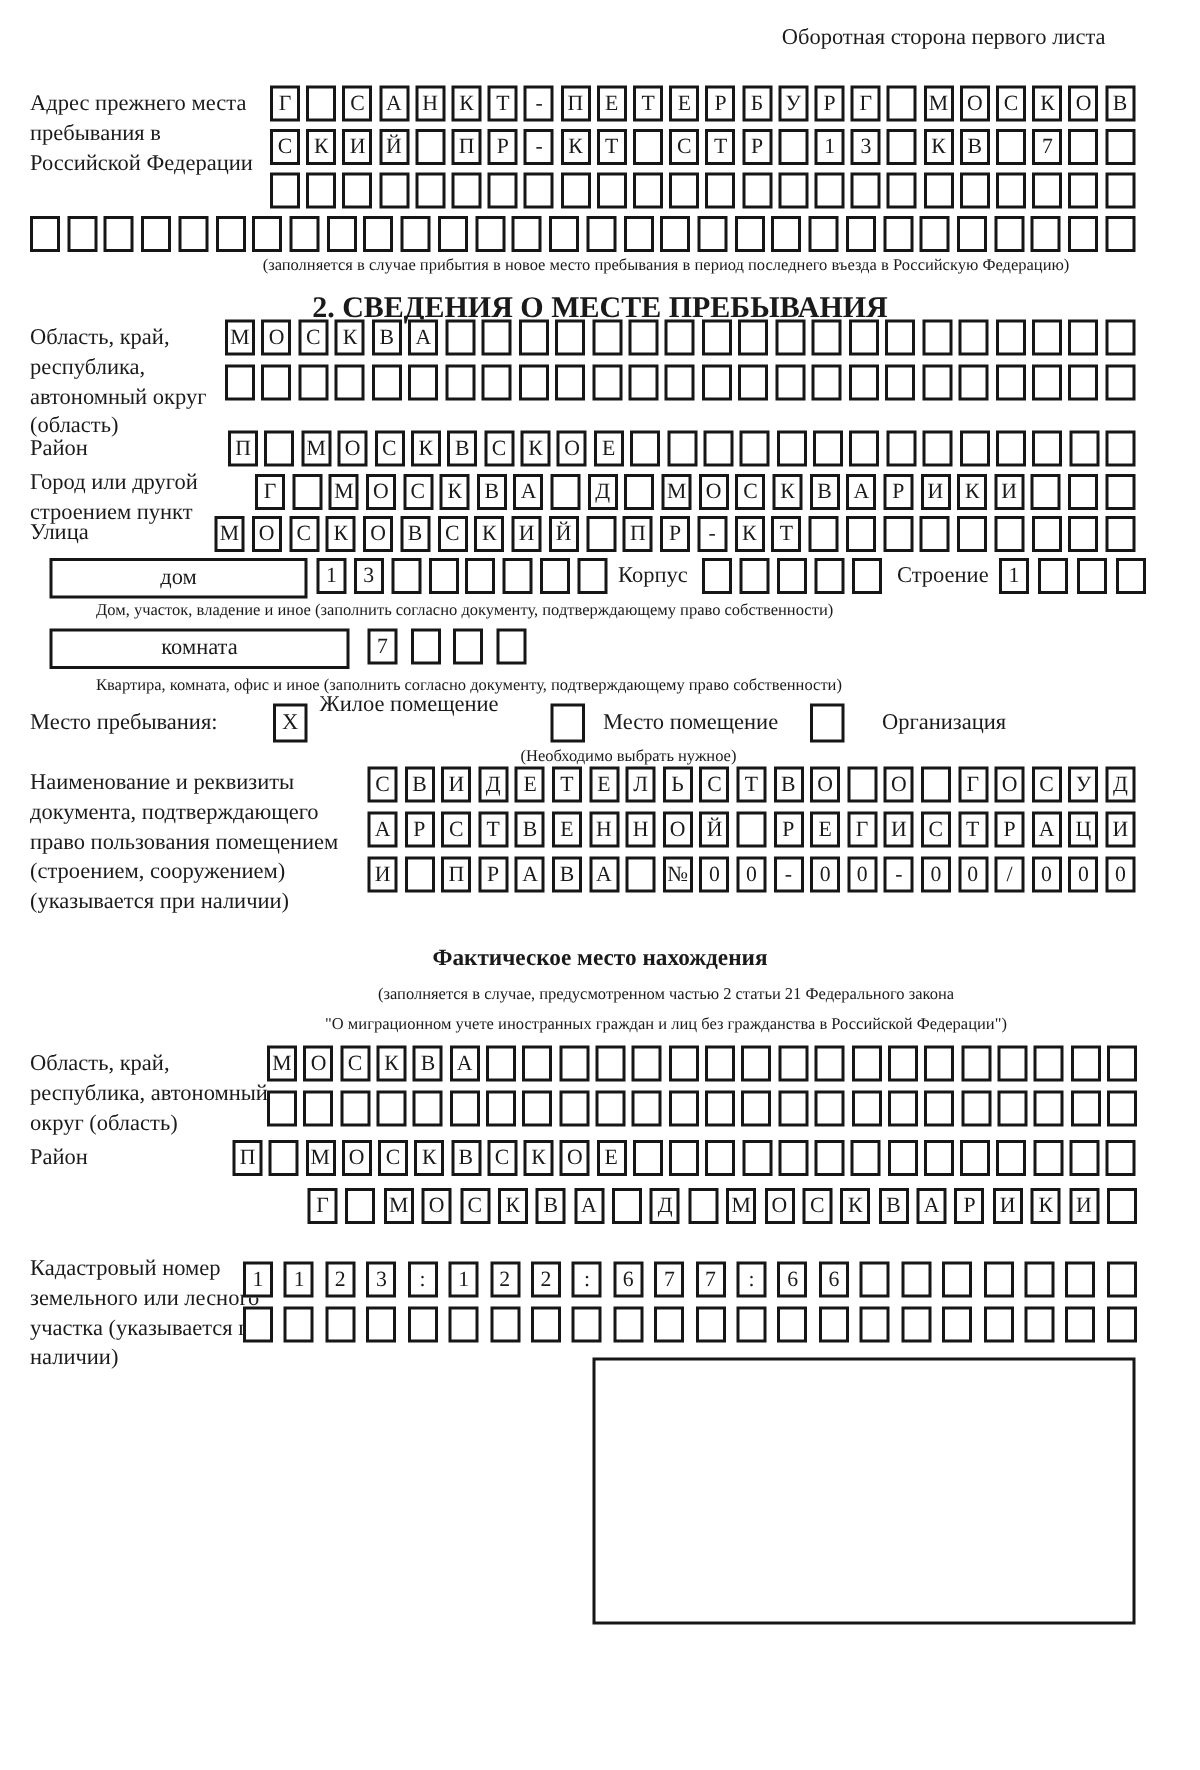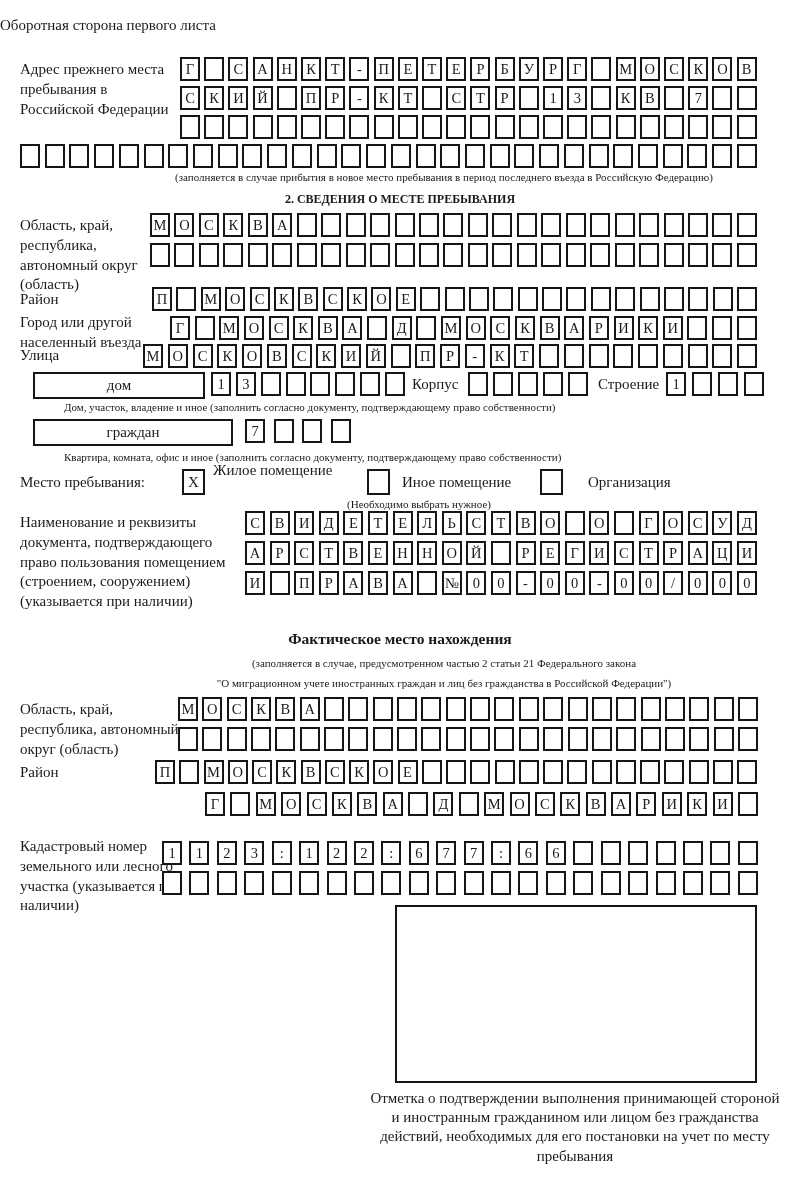--- a/index.html
+++ b/index.html
@@ -26,21 +26,21 @@
     display:flex;align-items:center;justify-content:center;font-size:15px;
   }
   .stampbox{position:absolute;border:2px solid #161616;box-sizing:border-box;background:#fff;}
   .note{font-size:11px;padding-left:44px;}
 </style>
 </head>
 <body>
 
 <div class="page">
 
-  <div class="text" style="left:0;top:16px;width:737px;text-align:left">Оборотная сторона первого листа</div>
+  <div class="text" style="left:0;top:16px;width:737px;text-align:right">Оборотная сторона первого листа</div>
 
   <div class="text" style="left:20px;top:60px;width:155px">Адрес прежнего места пребывания в Российской Федерации</div>
   <div class="cellrow" style="left:180px;top:57px;width:577px">
       <span class="cell">Г</span>
       <span class="cell"></span>
       <span class="cell">С</span>
       <span class="cell">А</span>
       <span class="cell">Н</span>
       <span class="cell">К</span>
       <span class="cell">Т</span>
@@ -141,21 +141,21 @@
       <span class="cell"></span>
       <span class="cell"></span>
       <span class="cell"></span>
       <span class="cell"></span>
       <span class="cell"></span>
       <span class="cell"></span>
       <span class="cell"></span>
     </div>
   <div class="text note center" style="left:0;top:170px;width:800px">(заполняется в случае прибытия в новое место пребывания в период последнего въезда в Российскую Федерацию)</div>
 
-  <div class="text b center" style="left:0;top:192px;width:800px;font-size:12px">2. СВЕДЕНИЯ О МЕСТЕ ПРЕБЫВАНИЯ</div>
+  <div class="text b center" style="left:0;top:192px;width:800px;font-size:20px">2. СВЕДЕНИЯ О МЕСТЕ ПРЕБЫВАНИЯ</div>
 
   <div class="text" style="left:20px;top:216px;width:125px">Область, край, республика, автономный округ (область)</div>
   <div class="cellrow" style="left:150px;top:213px;width:607px">
       <span class="cell">М</span>
       <span class="cell">О</span>
       <span class="cell">С</span>
       <span class="cell">К</span>
       <span class="cell">В</span>
       <span class="cell">А</span>
       <span class="cell"></span>
@@ -228,21 +228,21 @@
       <span class="cell"></span>
       <span class="cell"></span>
       <span class="cell"></span>
       <span class="cell"></span>
       <span class="cell"></span>
       <span class="cell"></span>
       <span class="cell"></span>
       <span class="cell"></span>
     </div>
 
-  <div class="text" style="left:20px;top:313px;width:150px">Город или другой населенный въезда</div>
+  <div class="text" style="left:20px;top:313px;width:150px">Город или другой строением пункт</div>
   <div class="cellrow" style="left:170px;top:316px;width:587px">
       <span class="cell">Г</span>
       <span class="cell"></span>
       <span class="cell">М</span>
       <span class="cell">О</span>
       <span class="cell">С</span>
       <span class="cell">К</span>
       <span class="cell">В</span>
       <span class="cell">А</span>
       <span class="cell"></span>
@@ -313,34 +313,34 @@
     </div>
   <div class="text" style="left:598px;top:375px">Строение</div>
   <div class="cellrow" style="left:666px;top:372px;width:98px">
       <span class="cell">1</span>
       <span class="cell"></span>
       <span class="cell"></span>
       <span class="cell"></span>
     </div>
   <div class="text note" style="left:20px;top:400px;width:760px">Дом, участок, владение и иное (заполнить согласно документу, подтверждающему право собственности)</div>
 
-  <div class="widebox" style="left:33px;top:419px;width:200px">граждан</div>
+  <div class="widebox" style="left:33px;top:419px;width:200px">комната</div>
   <div class="cellrow" style="left:245px;top:419px;width:106px">
       <span class="cell">7</span>
       <span class="cell"></span>
       <span class="cell"></span>
       <span class="cell"></span>
     </div>
   <div class="text note" style="left:20px;top:450px;width:760px">Квартира, комната, офис и иное (заполнить согласно документу, подтверждающему право собственности)</div>
 
   <div class="text" style="left:20px;top:473px">Место пребывания:</div>
   <div class="checkbox" style="left:182px;top:469px">X</div>
   <div class="text" style="left:213px;top:461px">Жилое помещение</div>
   <div class="checkbox" style="left:367px;top:469px"></div>
-  <div class="text" style="left:402px;top:473px">Иное помещение</div>
+  <div class="text" style="left:402px;top:473px">Место помещение</div>
   <div class="checkbox" style="left:540px;top:469px"></div>
   <div class="text" style="left:588px;top:473px">Организация</div>
   <div class="text note center" style="left:185px;top:497px;width:380px">(Необходимо выбрать нужное)</div>
 
   <div class="text" style="left:20px;top:513px;width:222px">Наименование и реквизиты документа, подтверждающего право пользования помещением (строением, сооружением) (указывается при наличии)</div>
   <div class="cellrow" style="left:245px;top:511px;width:512px">
       <span class="cell">С</span>
       <span class="cell">В</span>
       <span class="cell">И</span>
       <span class="cell">Д</span>
@@ -565,15 +565,14 @@
       <span class="cell"></span>
       <span class="cell"></span>
       <span class="cell"></span>
       <span class="cell"></span>
       <span class="cell"></span>
       <span class="cell"></span>
       <span class="cell"></span>
     </div>
 
   <div class="stampbox" style="left:395px;top:905px;width:362px;height:178px"></div>
-  <div class="text center" style="left:365px;top:1089px;width:420px;line-height:1.28">Отметка о подтверждении выполнения принимающей стороной и иностранным гражданином или лицом без гражданства действий, необходимых для его постановки на учет по месту пребывания</div>
 
 </div>
 
 </body></html>

